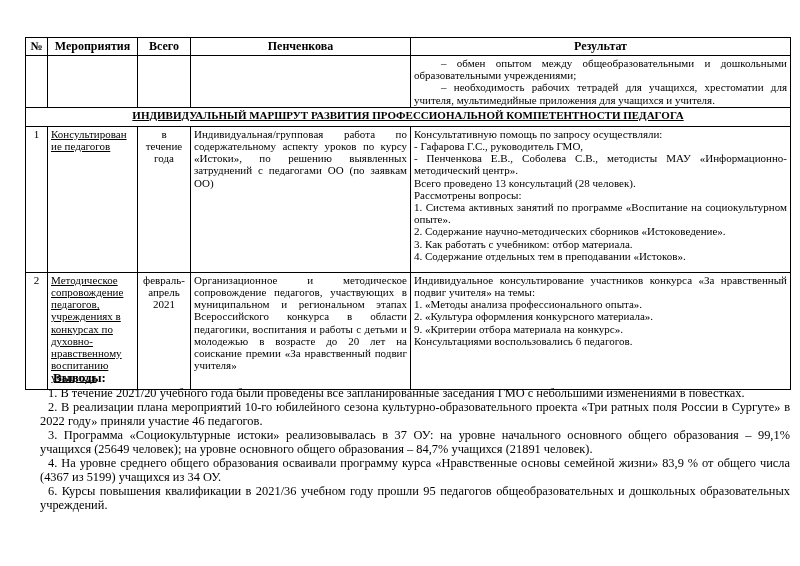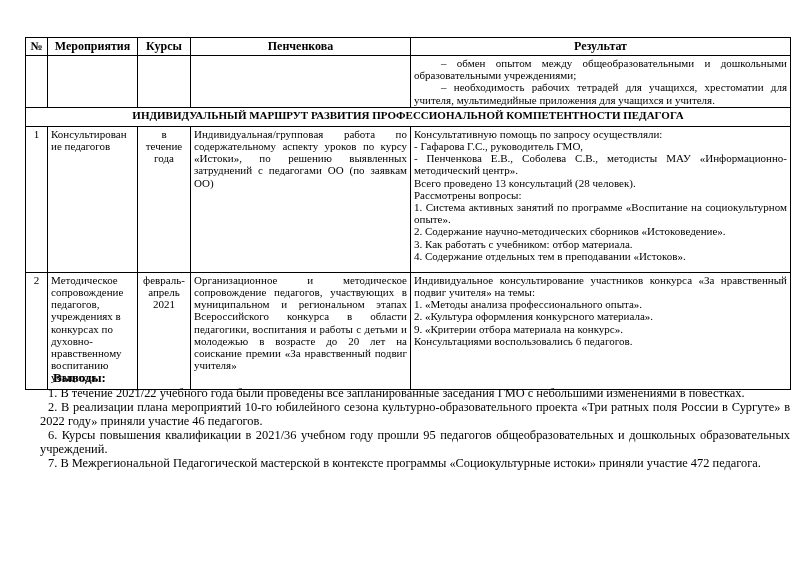--- a/index.html
+++ b/index.html
@@ -42,32 +42,33 @@
     font-size: 12px;
     vertical-align: middle;
   }
   tr.head-row        { height: 18px; }
   tr.carryover-row   { height: 48px; }
   tr.section-row     { height: 19px; }
   tr.data-row-1      { height: 146px; }
   tr.data-row-2      { height: 117px; }
 
   td.num-cell  { text-align: center; padding: 1px 1px; }
-  td.event-cell { padding: 1px 2px; white-space: pre-line; }
+  td.event-cell { padding: 1px 2px; white-space: pre-line; text-decoration: underline; }
   td.date-cell { text-align: center; white-space: pre-line; }
   td.content-cell { text-align: justify; }
   td.result-cell { text-align: justify; white-space: pre-line; }
 
   td.section-cell {
     font-weight: bold;
     text-align: center;
     font-size: 13.5px;
     line-height: 15px;
     padding: 1px 2px;
     vertical-align: middle;
+    text-decoration: underline;
   }
   td.carry-result-cell p {
     margin: 0;
     text-indent: 27px;
     text-align: justify;
   }
 
   .conclusions {
     position: absolute;
     left: 40px;
@@ -98,21 +99,21 @@
       <col style="width:90px">
       <col style="width:53px">
       <col style="width:220px">
       <col style="width:380px">
     </colgroup>
 
     <tbody>
         <tr class="head-row">
       <th>№</th>
       <th>Мероприятия</th>
-      <th>Курсы</th>
+      <th>Всего</th>
       <th>Пенченкова</th>
       <th>Результат</th>
     </tr>
 
     <tr class="carryover-row">
       <td></td>
       <td></td>
       <td></td>
       <td></td>
       <td class="carry-result-cell">
@@ -155,19 +156,20 @@
 1. «Методы анализа профессионального опыта».
 2. «Культура оформления конкурсного материала».
 9. «Критерии отбора материала на конкурс».
 Консультациями воспользовались 6 педагогов.</td>
     </tr>
   </tbody>
     </table>
 
   <div class="conclusions">
     <p class="c-title">Выводы:</p>
-    <p class="c-item">1. В течение 2021/22 учебного года были проведены все запланированные заседания ГМО с небольшими изменениями в повестках.</p>
+    <p class="c-item">1. В течение 2021/20 учебного года были проведены все запланированные заседания ГМО с небольшими изменениями в повестках.</p>
     <p class="c-item">2. В реализации плана мероприятий 10-го юбилейного сезона культурно-образовательного проекта «Три ратных поля России в Сургуте» в 2022 году» приняли участие 46 педагогов.</p>
+    <p class="c-item">3. Программа «Социокультурные истоки» реализовывалась в 37 ОУ: на уровне начального основного общего образования – 99,1% учащихся (25649 человек); на уровне основного общего образования – 84,7% учащихся (21891 человек).</p>
+    <p class="c-item">4. На уровне среднего общего образования осваивали программу курса «Нравственные основы семейной жизни» 83,9 % от общего числа (4367 из 5199) учащихся из 34 ОУ.</p>
     <p class="c-item">6. Курсы повышения квалификации в 2021/36 учебном году прошли 95 педагогов общеобразовательных и дошкольных образовательных учреждений.</p>
-    <p class="c-item">7. В Межрегиональной Педагогической мастерской в контексте программы «Социокультурные истоки» приняли участие 472 педагога.</p>
   </div>
 
 </div>
 
 </body></html>

